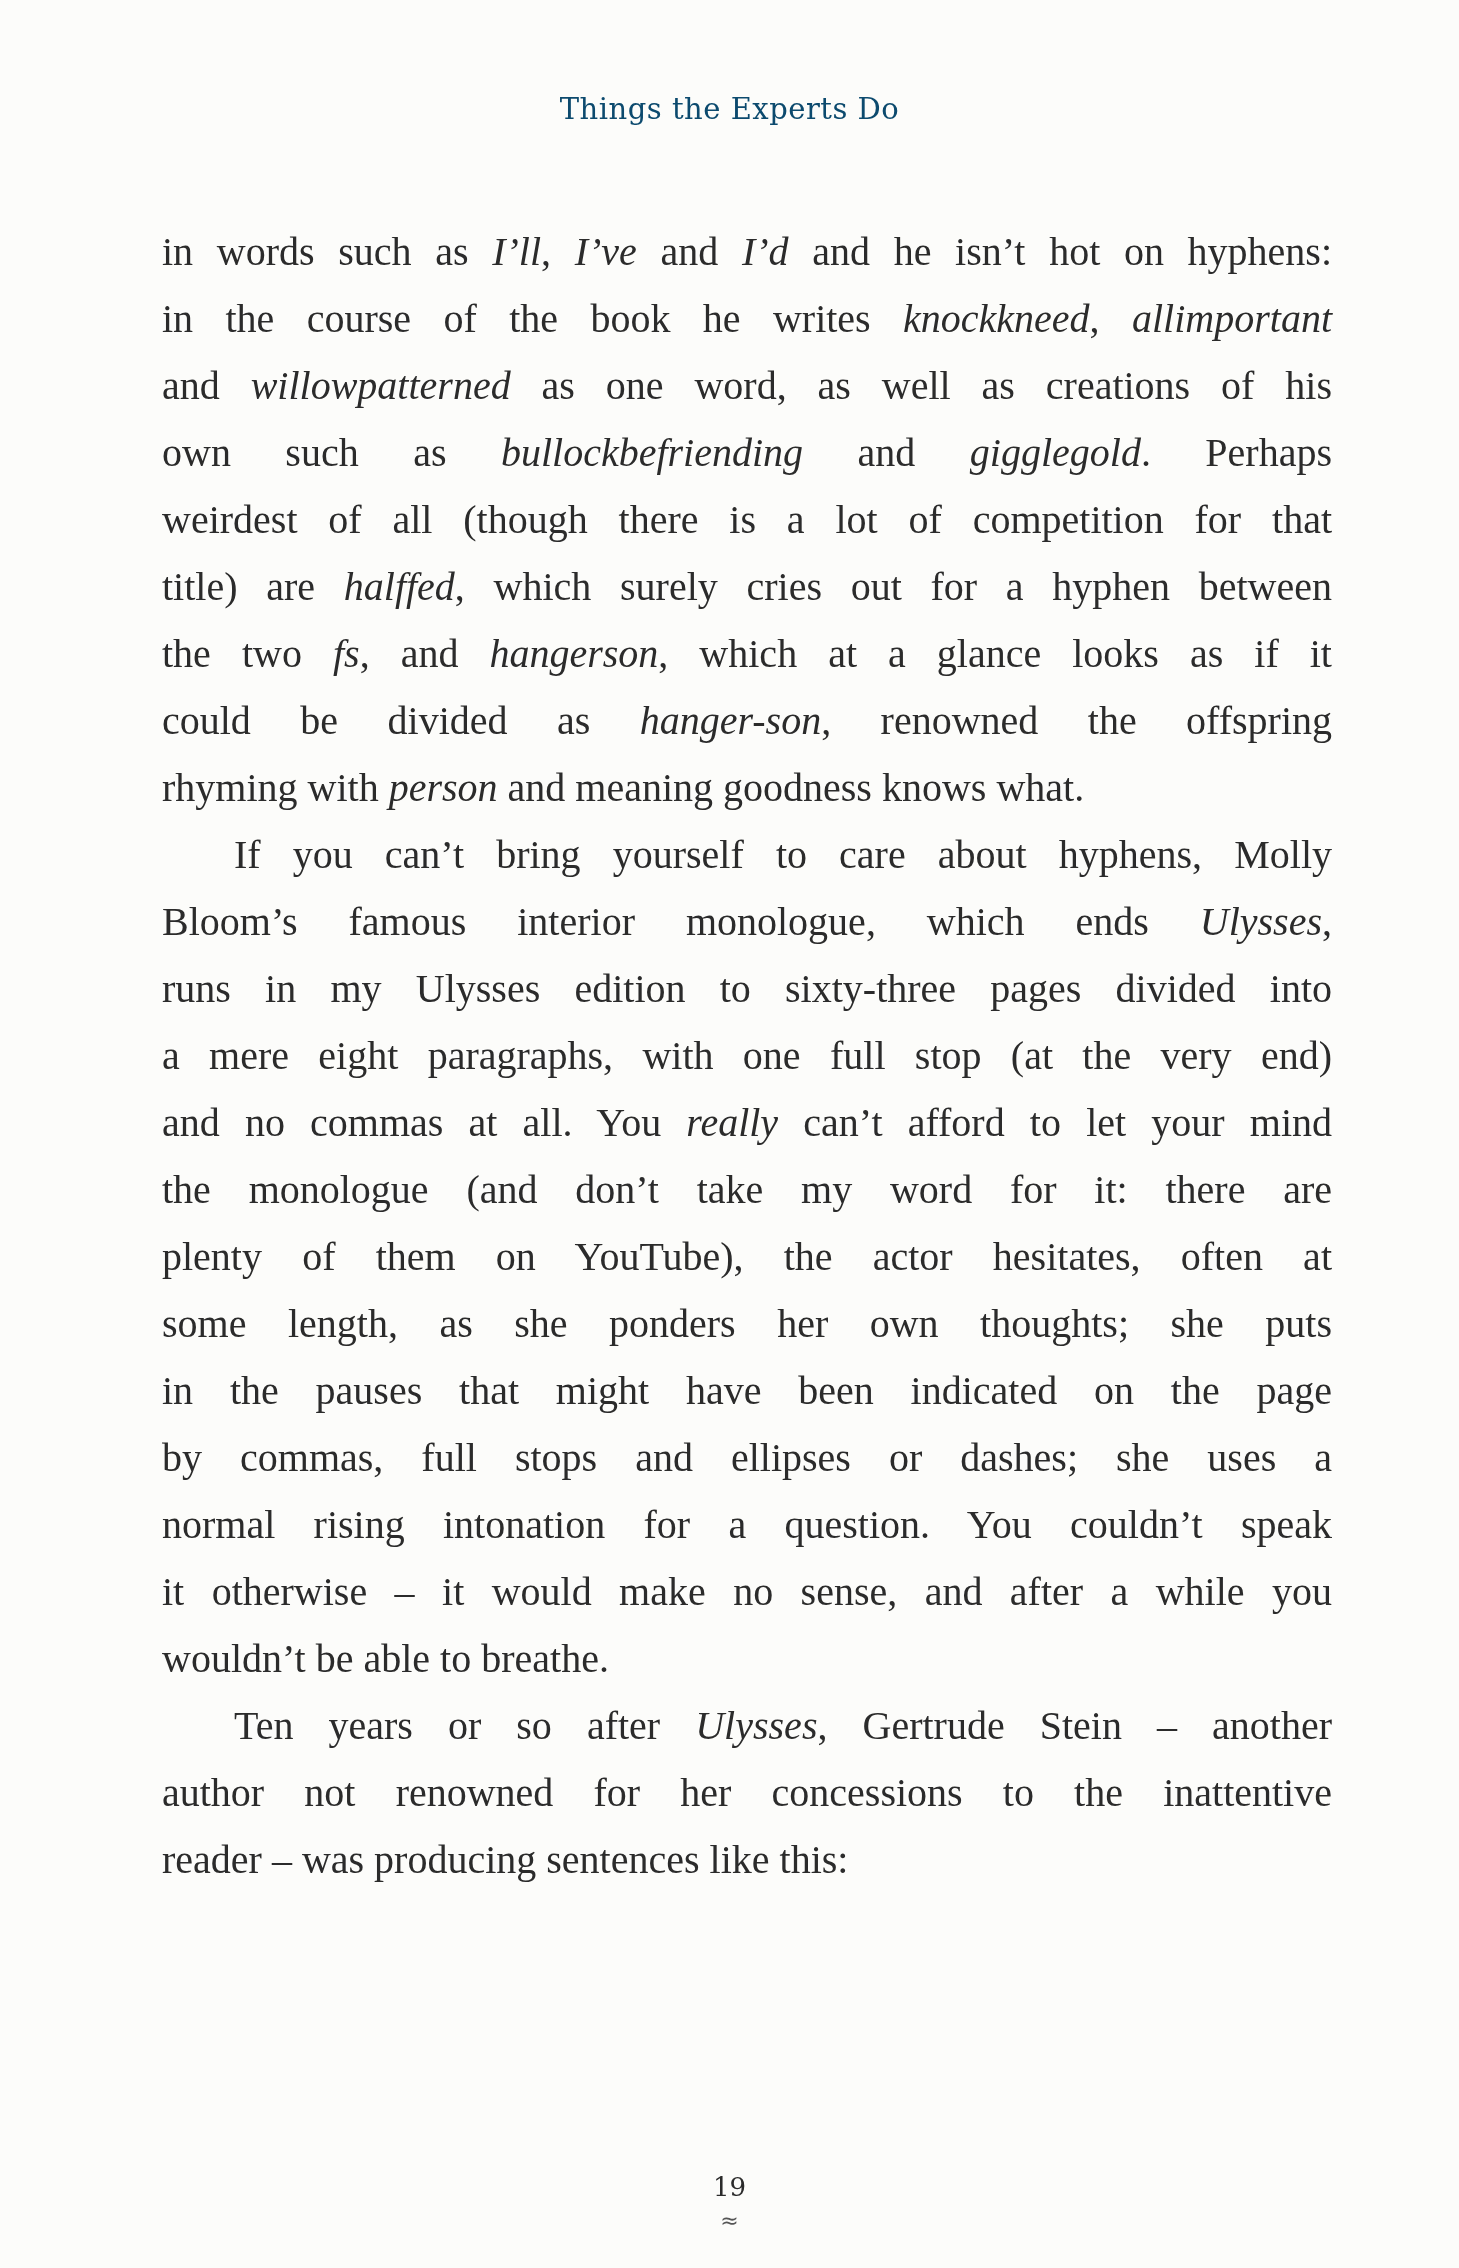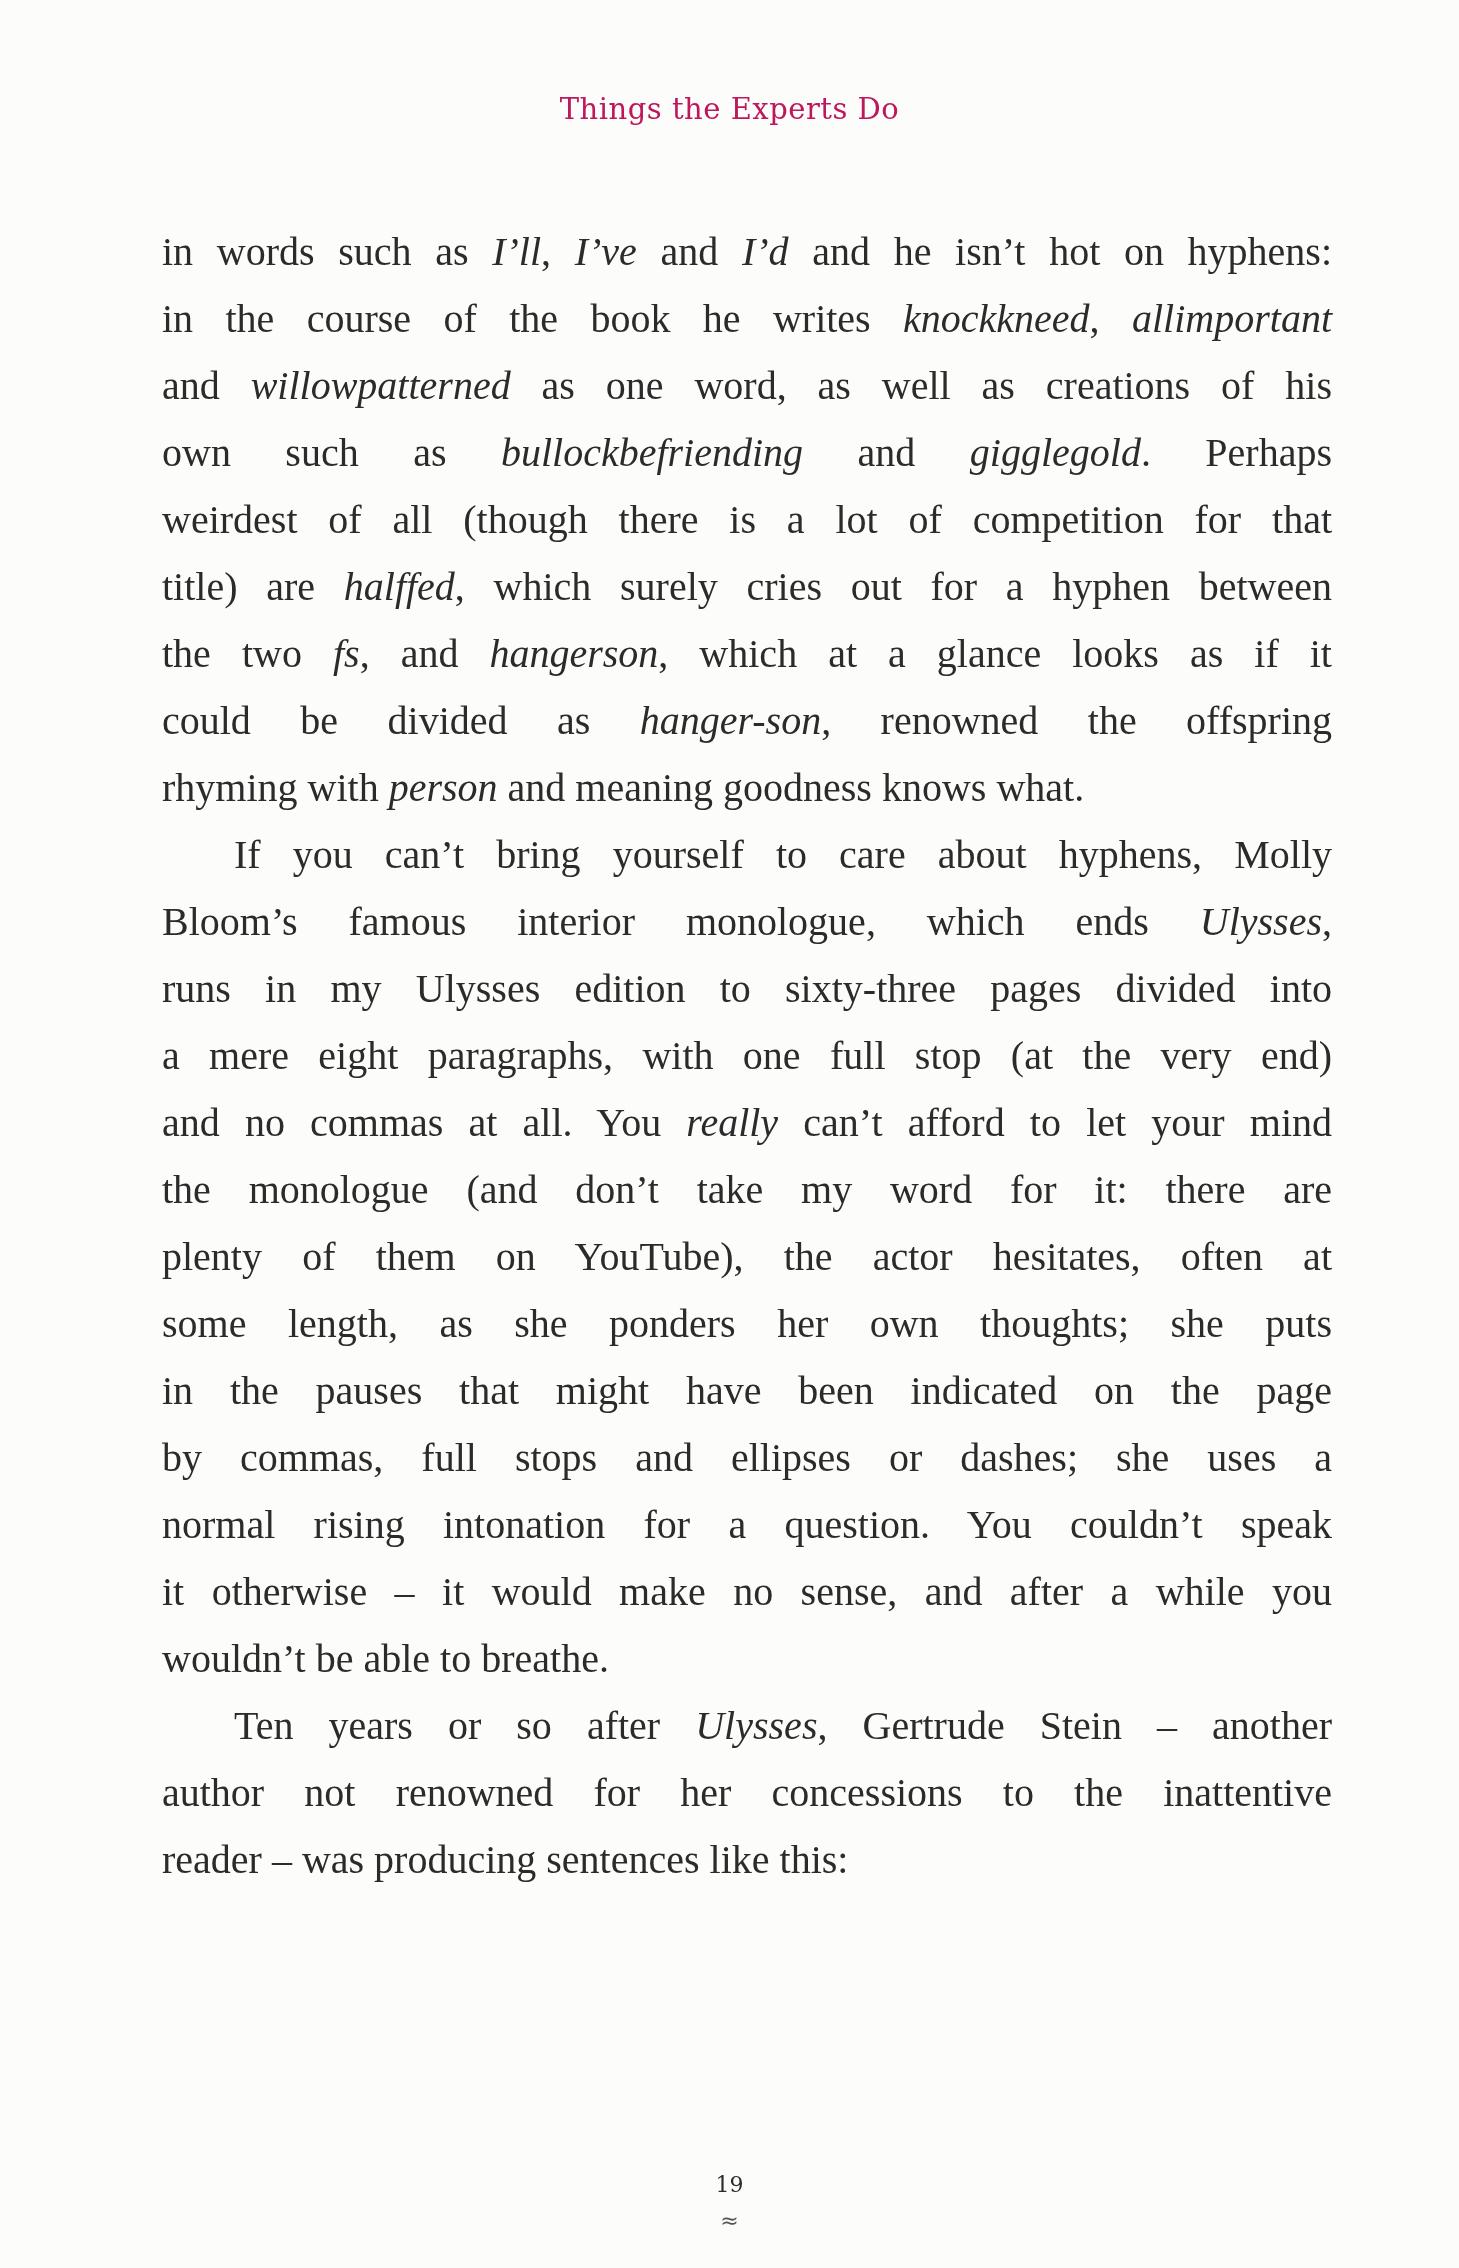--- a/index.html
+++ b/index.html
@@ -7,42 +7,42 @@
     width: 1459px; height: 2268px;
     background: #fcfcfa;
     position: relative; overflow: hidden;
     color: #2b2b2b;
   }
   .running-head {
     position: absolute; top: 92px; left: 0; width: 1459px;
     text-align: center;
     font-family: "DejaVu Serif", serif;
     font-size: 29px; letter-spacing: 0.5px;
-    color: #be185d;
+    color: #0c4a6e;
   }
   .body-text {
     position: absolute; top: 218px; left: 162px; width: 1170px;
     font-family: Liberation Serif, serif;
     font-size: 40px; line-height: 67px;
     text-align: justify;
     color: #2b2b2b;
   }
   .line {
     display: block; height: 67px; white-space: nowrap;
     text-align-last: justify; text-align: justify;
   }
   .line.last { text-align-last: left; }
   .line.indent { padding-left: 72px; }
   .line span { }
   em { font-style: italic; }
   .page-num {
     position: absolute; top: 2172px; left: 0; width: 1459px;
     text-align: center;
     font-family: "DejaVu Serif", serif;
-    font-size: 22px; color: #2b2b2b;
+    font-size: 26px; color: #2b2b2b;
   }
   .ornament {
     position: absolute; top: 2208px; left: 0; width: 1459px;
     text-align: center;
     font-family: "DejaVu Sans", sans-serif;
     font-size: 22px; color: #555;
   }
 </style>
 </head>
 <body>

